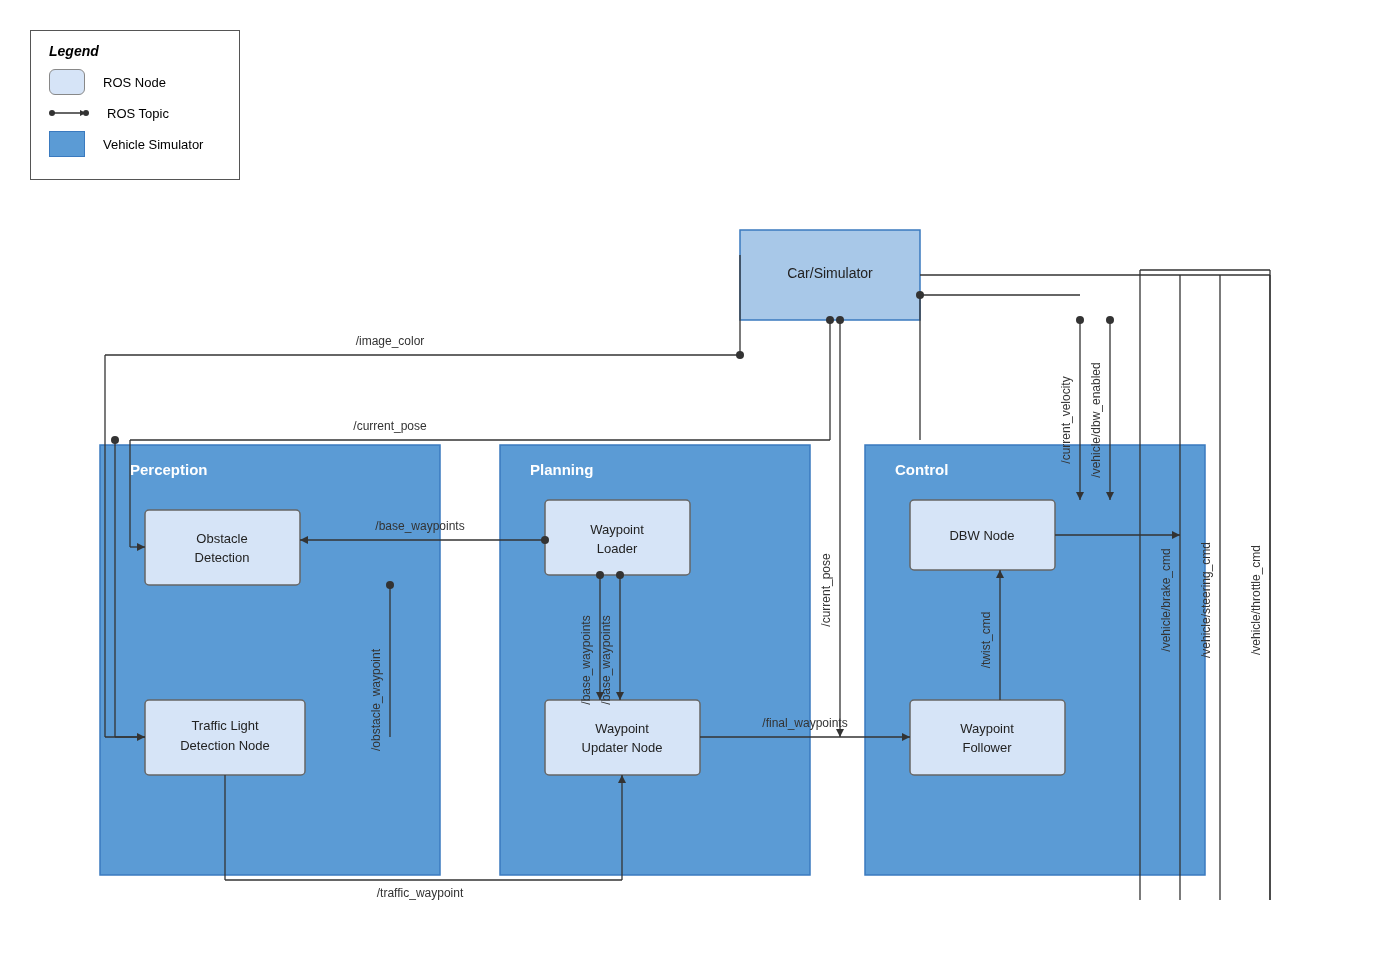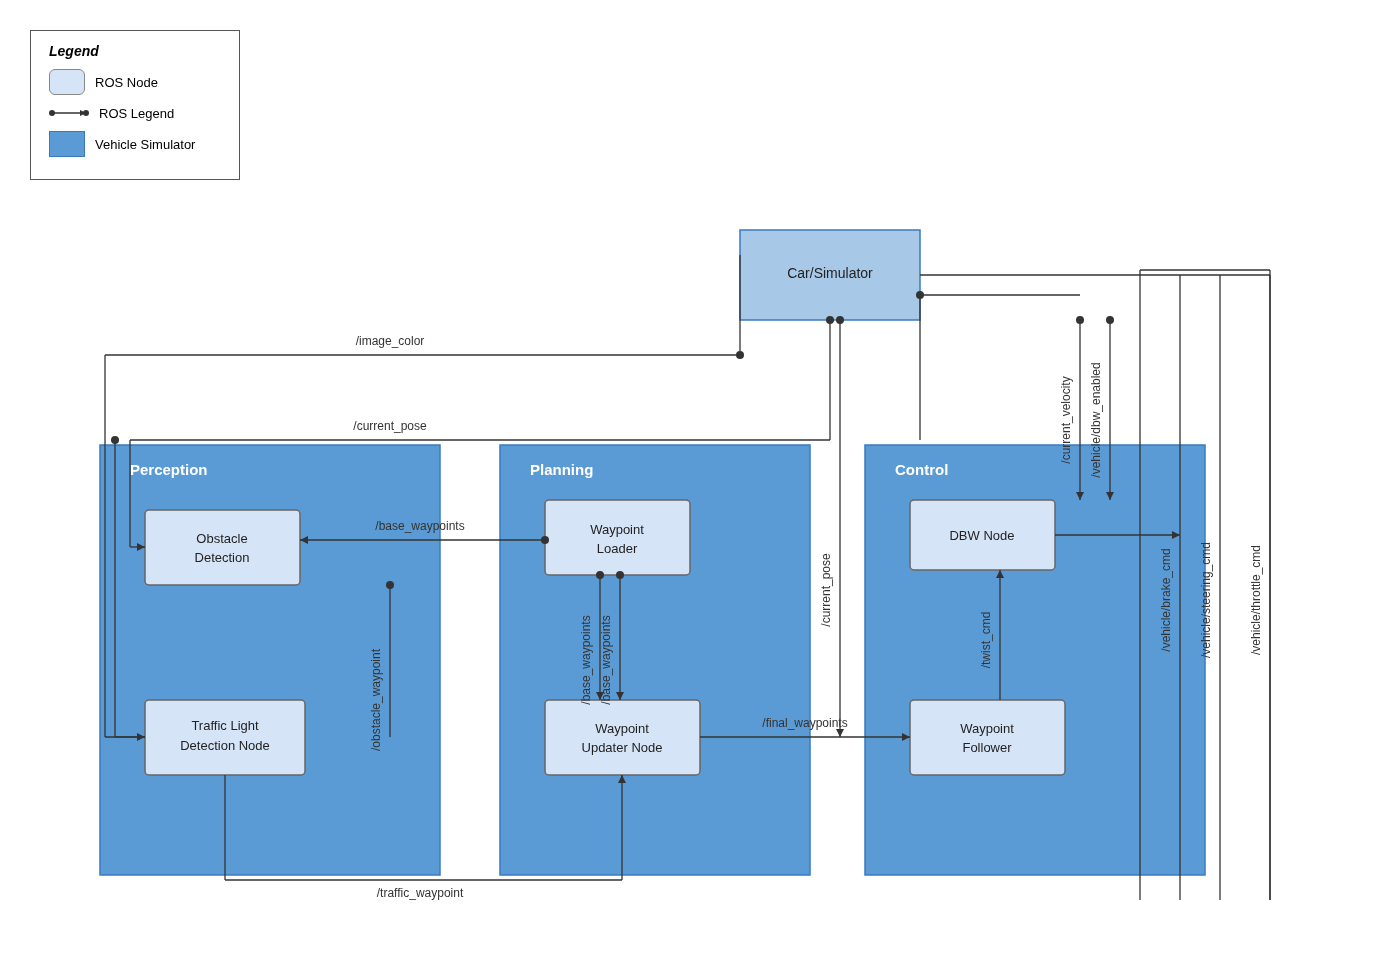--- a/index.html
+++ b/index.html
@@ -33,21 +33,21 @@
     .legend-title {
       font-style: italic;
       font-weight: bold;
       font-size: 14px;
       margin-bottom: 10px;
     }
     .legend-item {
       display: flex;
       align-items: center;
       margin-bottom: 10px;
-      gap: 10px;
+      gap: 18px;
       font-size: 13px;
     }
     .legend-ros-node {
       width: 36px;
       height: 26px;
       background: #d6e4f7;
       border: 1.5px solid #888;
       border-radius: 6px;
       flex-shrink: 0;
     }
@@ -86,21 +86,21 @@
     </div>
     <div class="legend-item">
       <div class="legend-topic-line">
         <svg width="40" height="16">
           <circle cx="3" cy="8" r="3" fill="#333"></circle>
           <line x1="3" y1="8" x2="37" y2="8" stroke="#333" stroke-width="1.5"></line>
           <polygon points="37,8 31,5 31,11" fill="#333"></polygon>
           <circle cx="37" cy="8" r="3" fill="#333"></circle>
         </svg>
       </div>
-      <span>ROS Legend</span>
+      <span>ROS Topic</span>
     </div>
     <div class="legend-item">
       <div class="legend-vehicle"></div>
       <span>Vehicle Simulator</span>
     </div>
   </div>
 
   <svg id="main-svg">
 
     <rect x="100" y="445" width="340" height="430" fill="#5b9bd5" stroke="#3a7abf" stroke-width="1.5"></rect>

